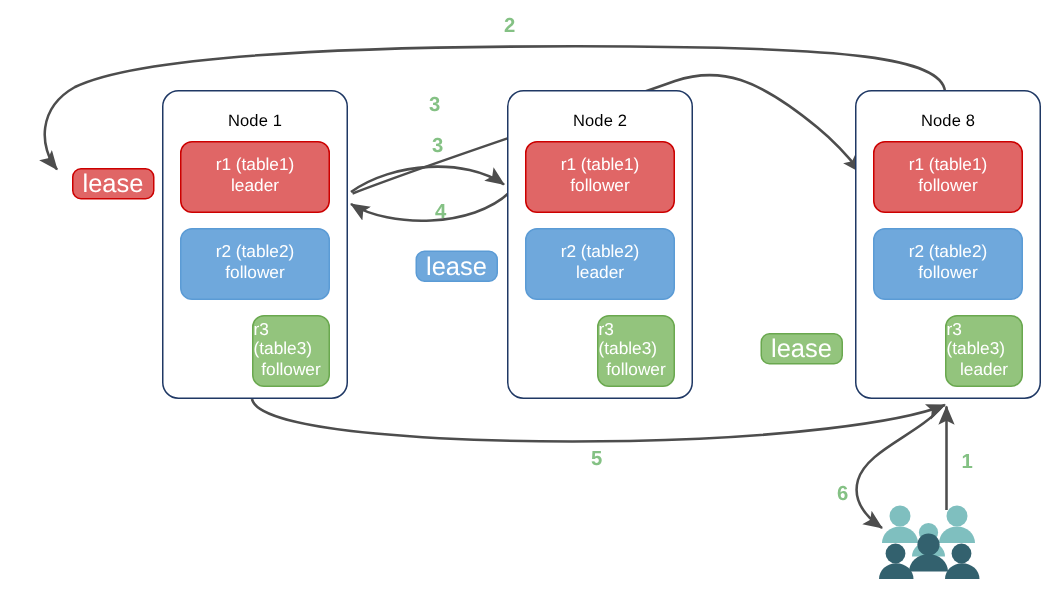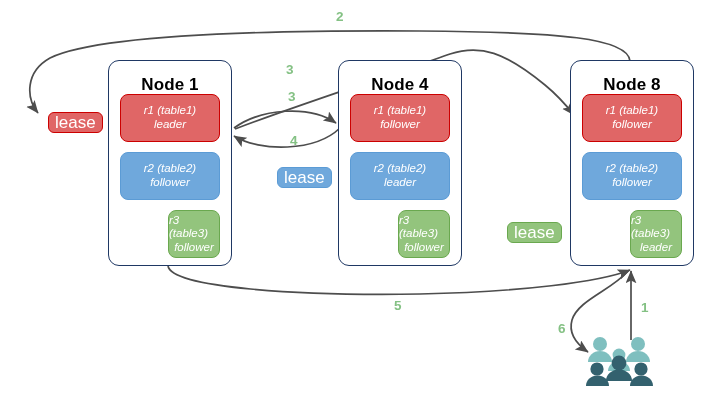--- a/index.html
+++ b/index.html
@@ -16,33 +16,32 @@
     box-sizing:border-box;
     background:#ffffff;
     border:1.6px solid #1f3864;
     border-radius:11px;
   }
   .node-title{
     position:absolute;
     left:0;right:0;
     top:14px;
     text-align:center;
-    font-size:17px;
-    font-weight:bold;
+    font-size:11px;
+    font-weight:normal;
     color:#000000;
     letter-spacing:.1px;
   }
   .replicas{
     position:absolute;
     left:11px;right:11px;
     top:33px;
     display:flex;
     flex-direction:column;
     gap:10px;
-    font-style:italic;
   }
   .replica{
     box-sizing:border-box;
     height:48px;
     border-radius:8px;
     display:flex;
     flex-direction:column;
     align-items:center;
     justify-content:center;
     line-height:1.18;
@@ -122,21 +121,21 @@
         <span class="ln">follower</span>
       </div>
       <div class="replica r-green">
         <span class="ln">r3 (table3)</span>
         <span class="ln">follower</span>
       </div>
     </div>
   </div>
 
   <div class="node" style="left:338px;top:60px;width:124px;height:206px;">
-    <div class="node-title">Node 4</div>
+    <div class="node-title">Node 2</div>
     <div class="replicas">
       <div class="replica r-red">
         <span class="ln">r1 (table1)</span>
         <span class="ln">follower</span>
       </div>
       <div class="replica r-blue">
         <span class="ln">r2 (table2)</span>
         <span class="ln">leader</span>
       </div>
       <div class="replica r-green">

